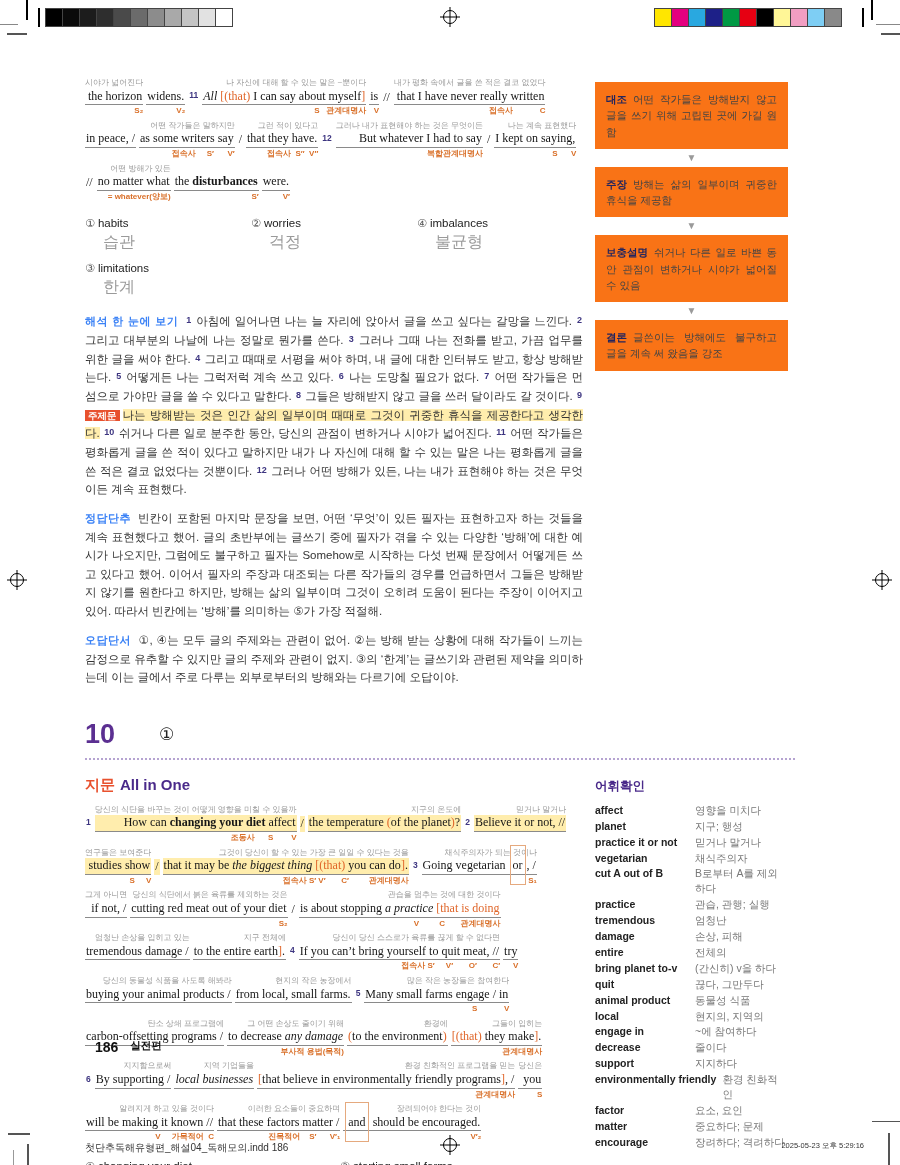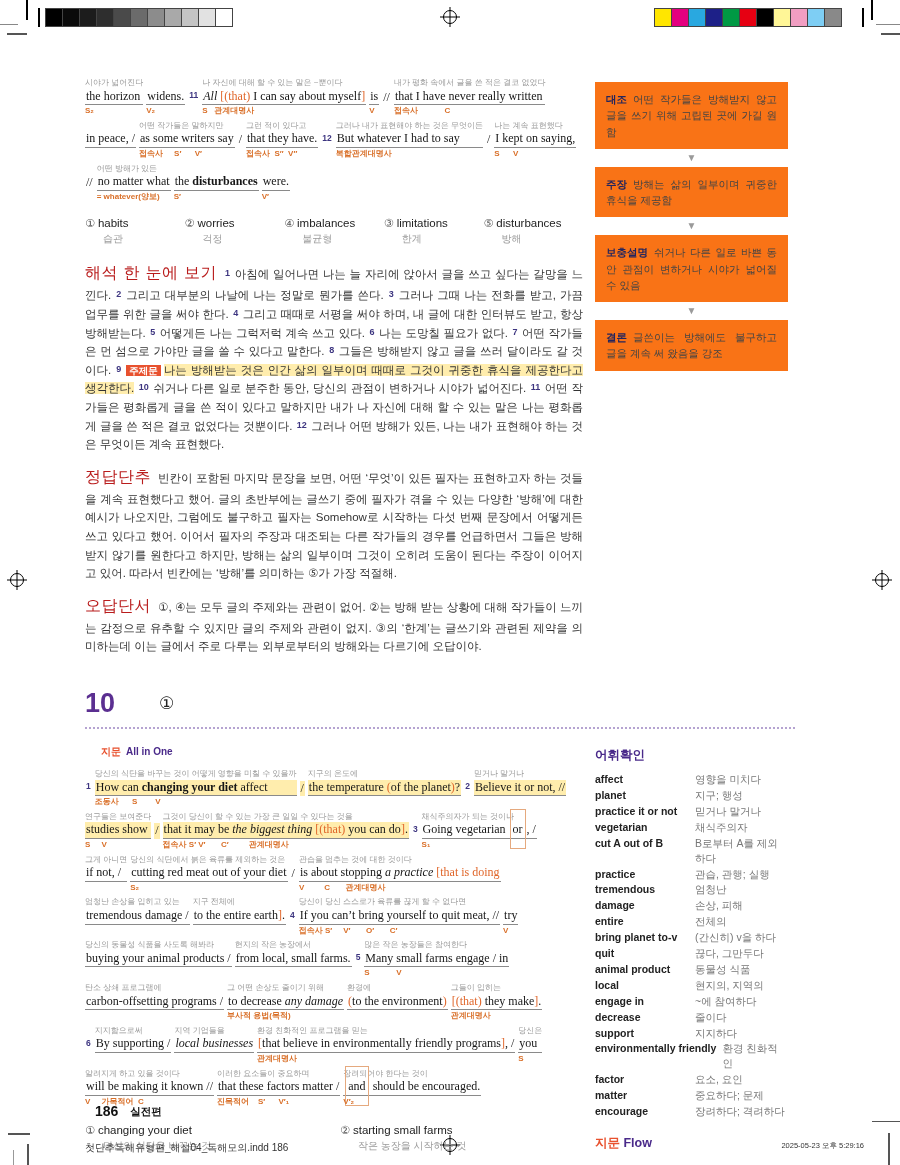--- a/index.html
+++ b/index.html
@@ -16,67 +16,67 @@
   .reg::after{content:"";position:absolute;top:50%;left:-4px;right:-4px;height:1px;background:#000;transform:translateY(-50%)}
 
   
   .content{position:absolute;left:85px;top:78px;width:710px}
   .section{display:flex;gap:12px}
   .main{width:498px;flex:none}
   .side{width:193px;flex:none;padding-top:4px}
 
   
   .aline{margin-bottom:5px;line-height:1}
-  .seg{display:inline-block;vertical-align:bottom;margin-right:3px;text-align:left}
+  .seg{display:inline-block;vertical-align:bottom;margin-right:3px;text-align:right}
   .seg .g{display:block;font-size:8px;color:#9a9a9a;white-space:nowrap;margin-bottom:1px;line-height:1.2}
   .seg .e{display:block;font-family:"Liberation Serif","DejaVu Serif",serif;font-size:12px;color:#161616;white-space:nowrap;padding:0 1px;line-height:1.3}
   .seg .e.ul{border-bottom:1px solid #8a8a8a}
   .seg .l{display:block;font-size:8px;color:#d96f28;font-weight:bold;white-space:nowrap;margin-top:1px;line-height:1.2}
   .seg.hl .e{background:#ffedad}
   .seg.num .e{font-family:"Liberation Sans","DejaVu Sans",sans-serif;font-size:8.5px;font-weight:bold;color:#3d3580;position:relative;top:-4px;border:none;background:none}
   .or{color:#e0662a}
   .bx{border:1px solid #e5a97e;padding:12px 2px;margin:8px 1px}
 
   
-  .choices9{display:grid;grid-template-columns:1fr 1fr 1fr 1fr 1fr;row-gap:9px;margin:16px 0 6px}
+  .choices9{display:grid;grid-template-columns:1fr 1fr 1fr;row-gap:9px;margin:16px 0 6px}
   .choices10{display:grid;grid-template-columns:1.05fr 1fr;row-gap:9px;margin-top:18px}
   .choice .cen{font-size:11.5px;color:#222}
   .choice .cn{color:#555;font-size:11px;margin-right:3px}
-  .choice .cko{font-size:10px;color:#9a9a9a;margin-left:18px;margin-top:2px}
+  .choice .cko{font-size:16px;color:#9a9a9a;margin-left:18px;margin-top:2px}
 
   
   .expl{font-size:11.5px;color:#333;line-height:1.62;text-align:justify;margin-top:14px}
-  .ph{color:#b91c1c;font-weight:normal;font-size:16px;margin-right:7px;letter-spacing:.5px}
+  .ph{color:#3b82f6;font-weight:bold;font-size:11px;margin-right:7px;letter-spacing:.5px}
   .rnum{color:#3d3580;font-weight:bold;font-size:9px;vertical-align:2px;margin:0 1px}
   .badge{background:#e8512e;color:#fff;font-weight:bold;font-size:9.5px;padding:0 3px;margin-right:3px}
   .rhl{background:#ffedad}
 
   
   .fbox{background:#f97316;padding:9px 11px;font-size:10.5px;color:#444;line-height:1.55;text-align:justify}
   .flab{color:#23255e;margin-right:6px}
   .farrow{text-align:center;color:#9a9a9a;font-size:10px;line-height:1;margin:4px 0}
 
   
   .q10head{display:flex;align-items:center;gap:44px;border-bottom:2px dotted #b5a3d1;padding-bottom:10px;margin-top:34px;margin-bottom:14px;width:100%}
   .qnum{font-size:27px;font-weight:bold;color:#5b2f91;line-height:1}
   .qans{font-size:17px;color:#222}
 
-  .passlabel{font-size:10px;font-weight:bold;margin:2px 16px 10px}
+  .passlabel{font-size:15px;font-weight:bold;margin:2px 0 10px}
   .passlabel .red{color:#e8512e}
   .passlabel .pur{color:#4a2a8a;margin-left:5px}
 
   
   .vhead{font-size:12.5px;font-weight:bold;color:#4a2a8a;margin-bottom:8px}
   .vrow{display:flex;flex-wrap:wrap;font-size:10.5px;line-height:1.42;margin-bottom:1px}
   .vterm{font-weight:bold;color:#222;min-width:100px;padding-right:6px;white-space:nowrap}
   .vdef{color:#777;flex:1;min-width:50px}
   .flowhead{font-size:12.5px;font-weight:bold;margin:16px 0 8px}
 
   
-  .pagefoot{position:absolute;left:95px;top:1103px;display:flex;align-items:flex-end;gap:12px}
+  .pagefoot{position:absolute;left:95px;top:1039px;display:flex;align-items:flex-start;gap:12px}
   .pnum{font-size:14px;font-weight:bold;color:#111}
   .plabel{font-size:10.5px;font-weight:bold;color:#111}
   .printl{position:absolute;left:85px;top:1141px;font-size:10px;color:#333}
   .printr{position:absolute;right:36px;top:1141px;font-size:7.5px;color:#333}
 </style>
 </head>
 <body>
 
 <div class="bar" id="graybar" style="left:46px">
     <span style="background: rgb(0, 0, 0);"></span>
@@ -144,24 +144,20 @@
             <div class="cko">걱정</div>
           </div>
           <div class="choice">
             <div class="cen"><span class="cn">④</span>imbalances</div>
             <div class="cko">불균형</div>
           </div>
           <div class="choice">
             <div class="cen"><span class="cn">③</span>limitations</div>
             <div class="cko">한계</div>
           </div>
-          <div class="choice">
-            <div class="cen"><span class="cn">⑤</span>disturbances</div>
-            <div class="cko">방해</div>
-          </div>
         </div>
 
       <p class="expl">
         <span class="ph">해석 한 눈에 보기</span><span><span class="rnum">1</span> 아침에 일어나면 나는 늘 자리에 앉아서 글을 쓰고 싶다는 갈망을 느낀다. <span class="rnum">2</span> 그리고 대부분의 나날에 나는 정말로 뭔가를 쓴다. <span class="rnum">3</span> 그러나 그때 나는 전화를 받고, 가끔 업무를 위한 글을 써야 한다. <span class="rnum">4</span> 그리고 때때로 서평을 써야 하며, 내 글에 대한 인터뷰도 받고, 항상 방해받는다. <span class="rnum">5</span> 어떻게든 나는 그럭저럭 계속 쓰고 있다. <span class="rnum">6</span> 나는 도망칠 필요가 없다. <span class="rnum">7</span> 어떤 작가들은 먼 섬으로 가야만 글을 쓸 수 있다고 말한다. <span class="rnum">8</span> 그들은 방해받지 않고 글을 쓰러 달이라도 갈 것이다. <span class="rnum">9</span> <span class="badge">주제문</span><span class="rhl">나는 방해받는 것은 인간 삶의 일부이며 때때로 그것이 귀중한 휴식을 제공한다고 생각한다.</span> <span class="rnum">10</span> 쉬거나 다른 일로 분주한 동안, 당신의 관점이 변하거나 시야가 넓어진다. <span class="rnum">11</span> 어떤 작가들은 평화롭게 글을 쓴 적이 있다고 말하지만 내가 나 자신에 대해 할 수 있는 말은 나는 평화롭게 글을 쓴 적은 결코 없었다는 것뿐이다. <span class="rnum">12</span> 그러나 어떤 방해가 있든, 나는 내가 표현해야 하는 것은 무엇이든 계속 표현했다.</span>
       </p>
 
       <p class="expl" style="margin-top:10px">
         <span class="ph">정답단추</span><span>빈칸이 포함된 마지막 문장을 보면, 어떤 ‘무엇’이 있든 필자는 표현하고자 하는 것들을 계속 표현했다고 했어. 글의 초반부에는 글쓰기 중에 필자가 겪을 수 있는 다양한 ‘방해’에 대한 예시가 나오지만, 그럼에도 불구하고 필자는 Somehow로 시작하는 다섯 번째 문장에서 어떻게든 쓰고 있다고 했어. 이어서 필자의 주장과 대조되는 다른 작가들의 경우를 언급하면서 그들은 방해받지 않기를 원한다고 하지만, 방해는 삶의 일부이며 그것이 오히려 도움이 된다는 주장이 이어지고 있어. 따라서 빈칸에는 ‘방해’를 의미하는 ⑤가 가장 적절해.</span>
       </p>
 

